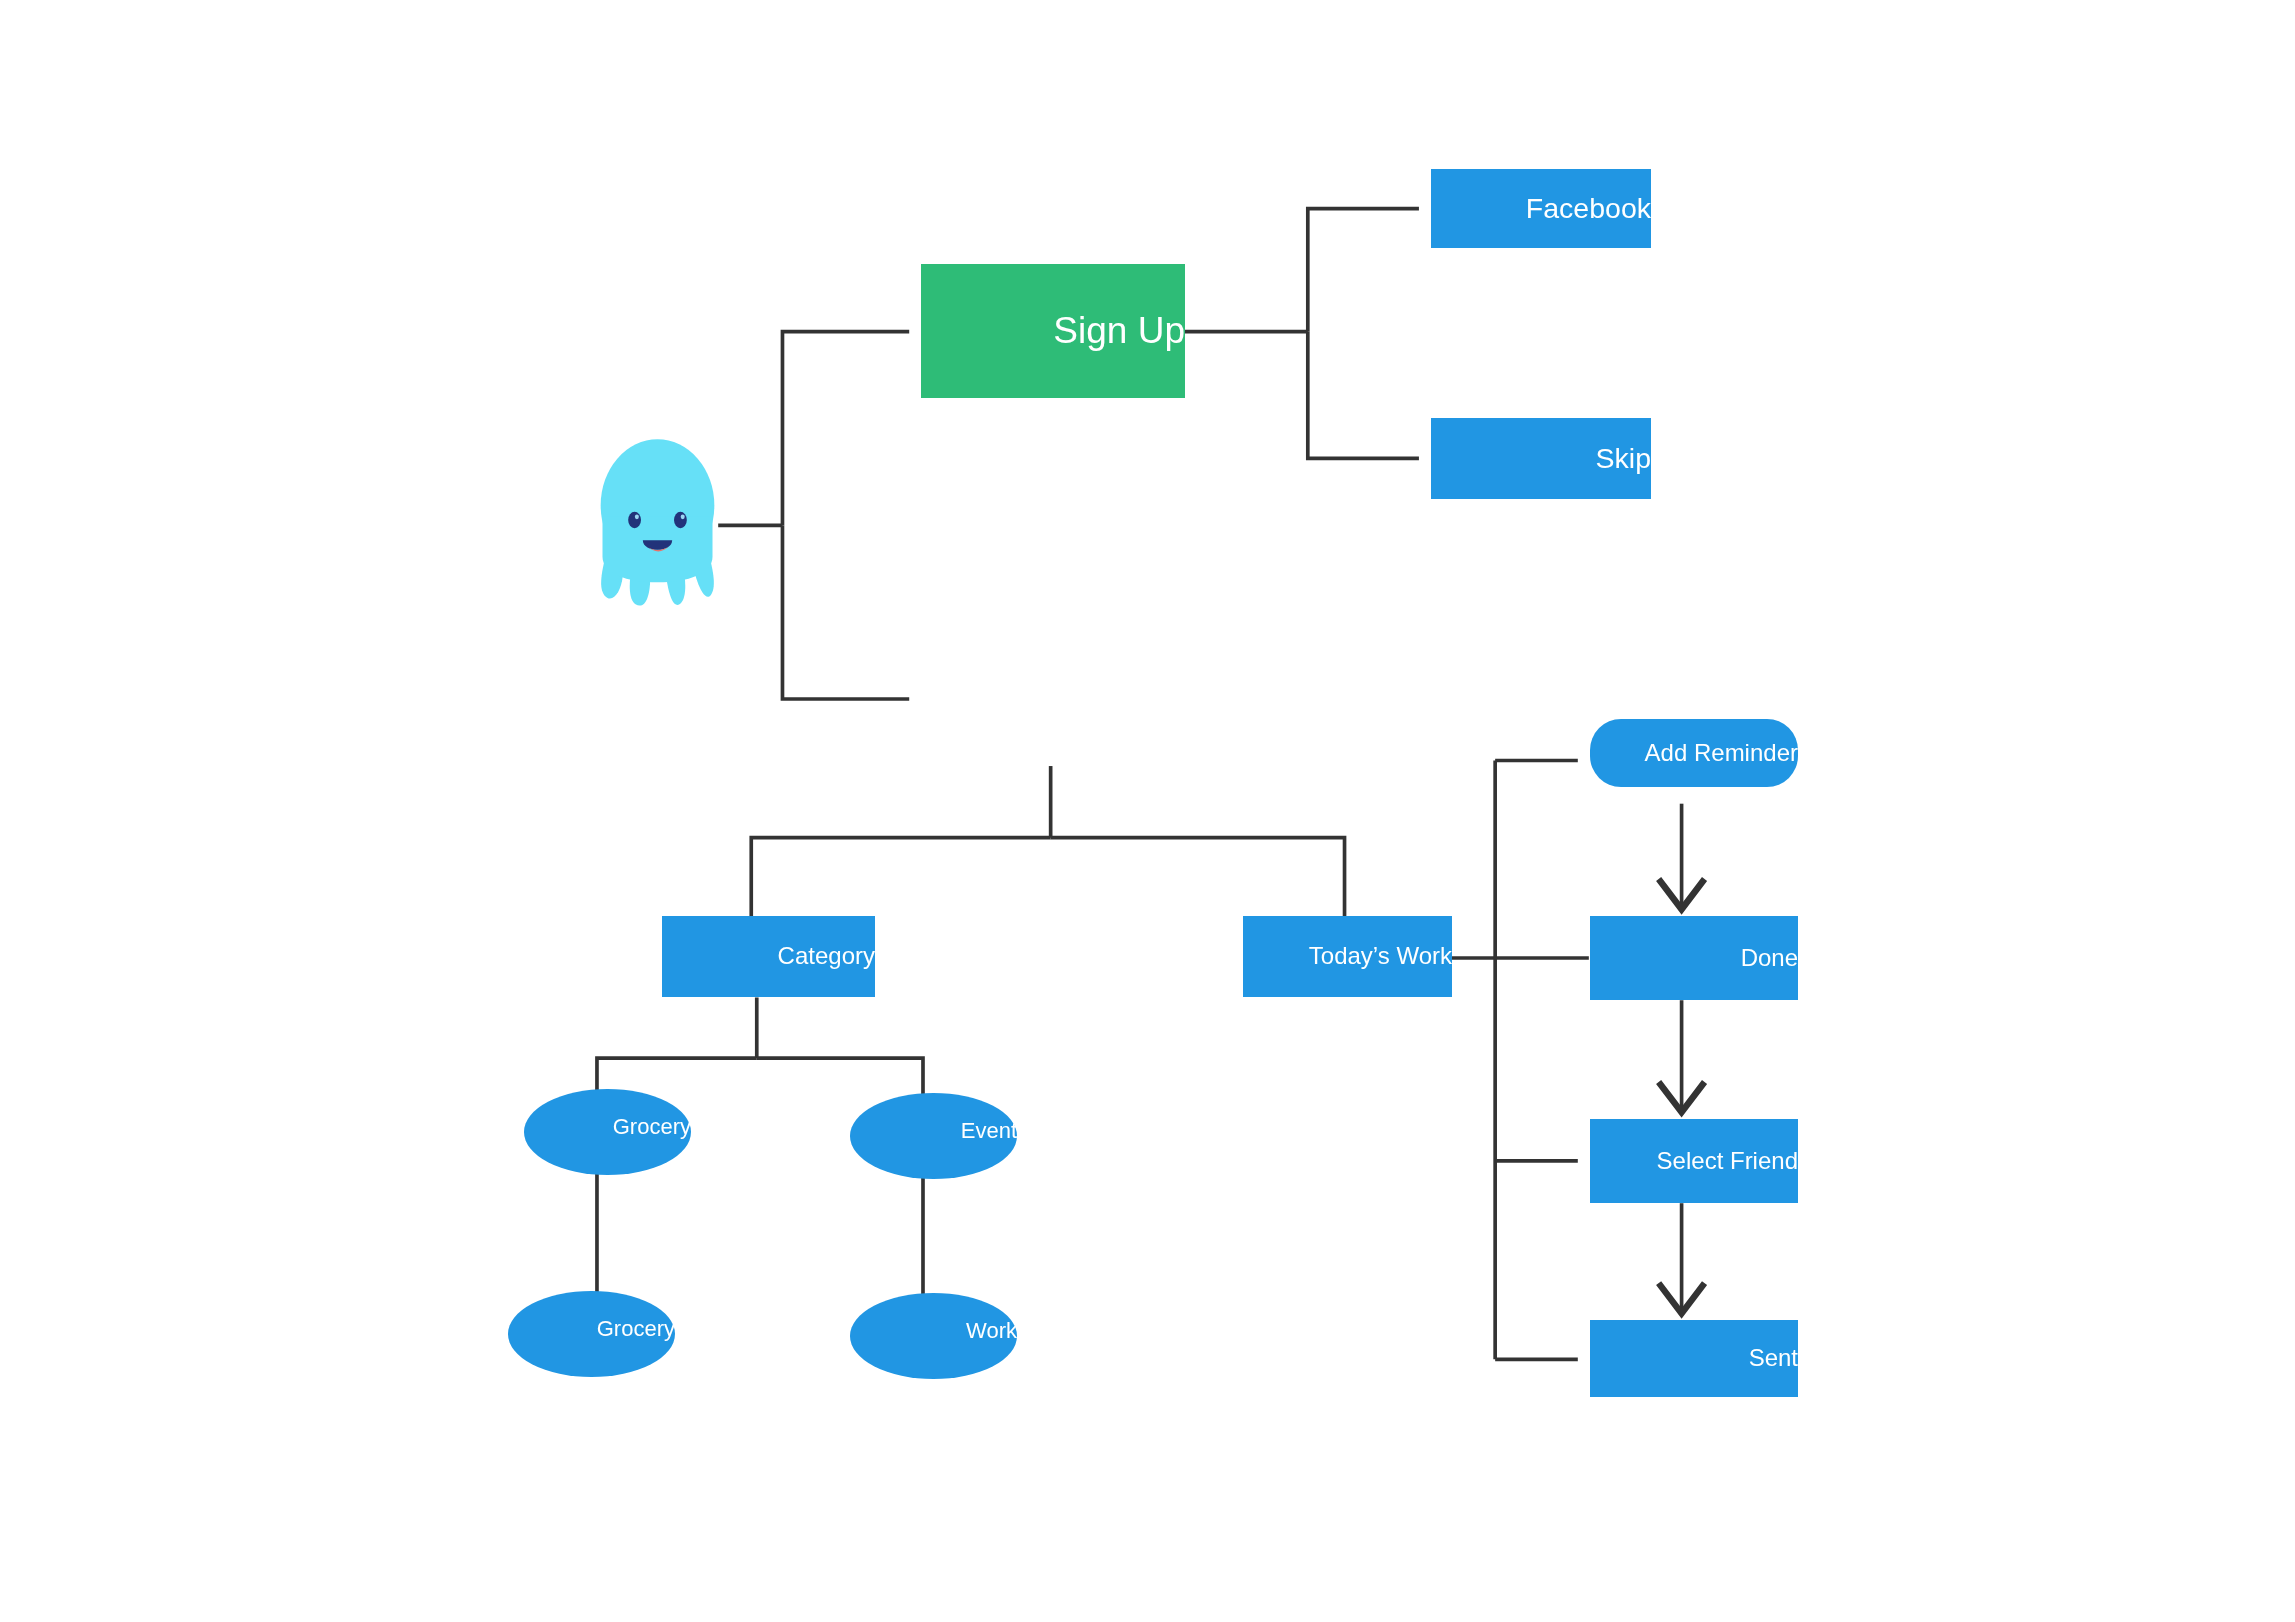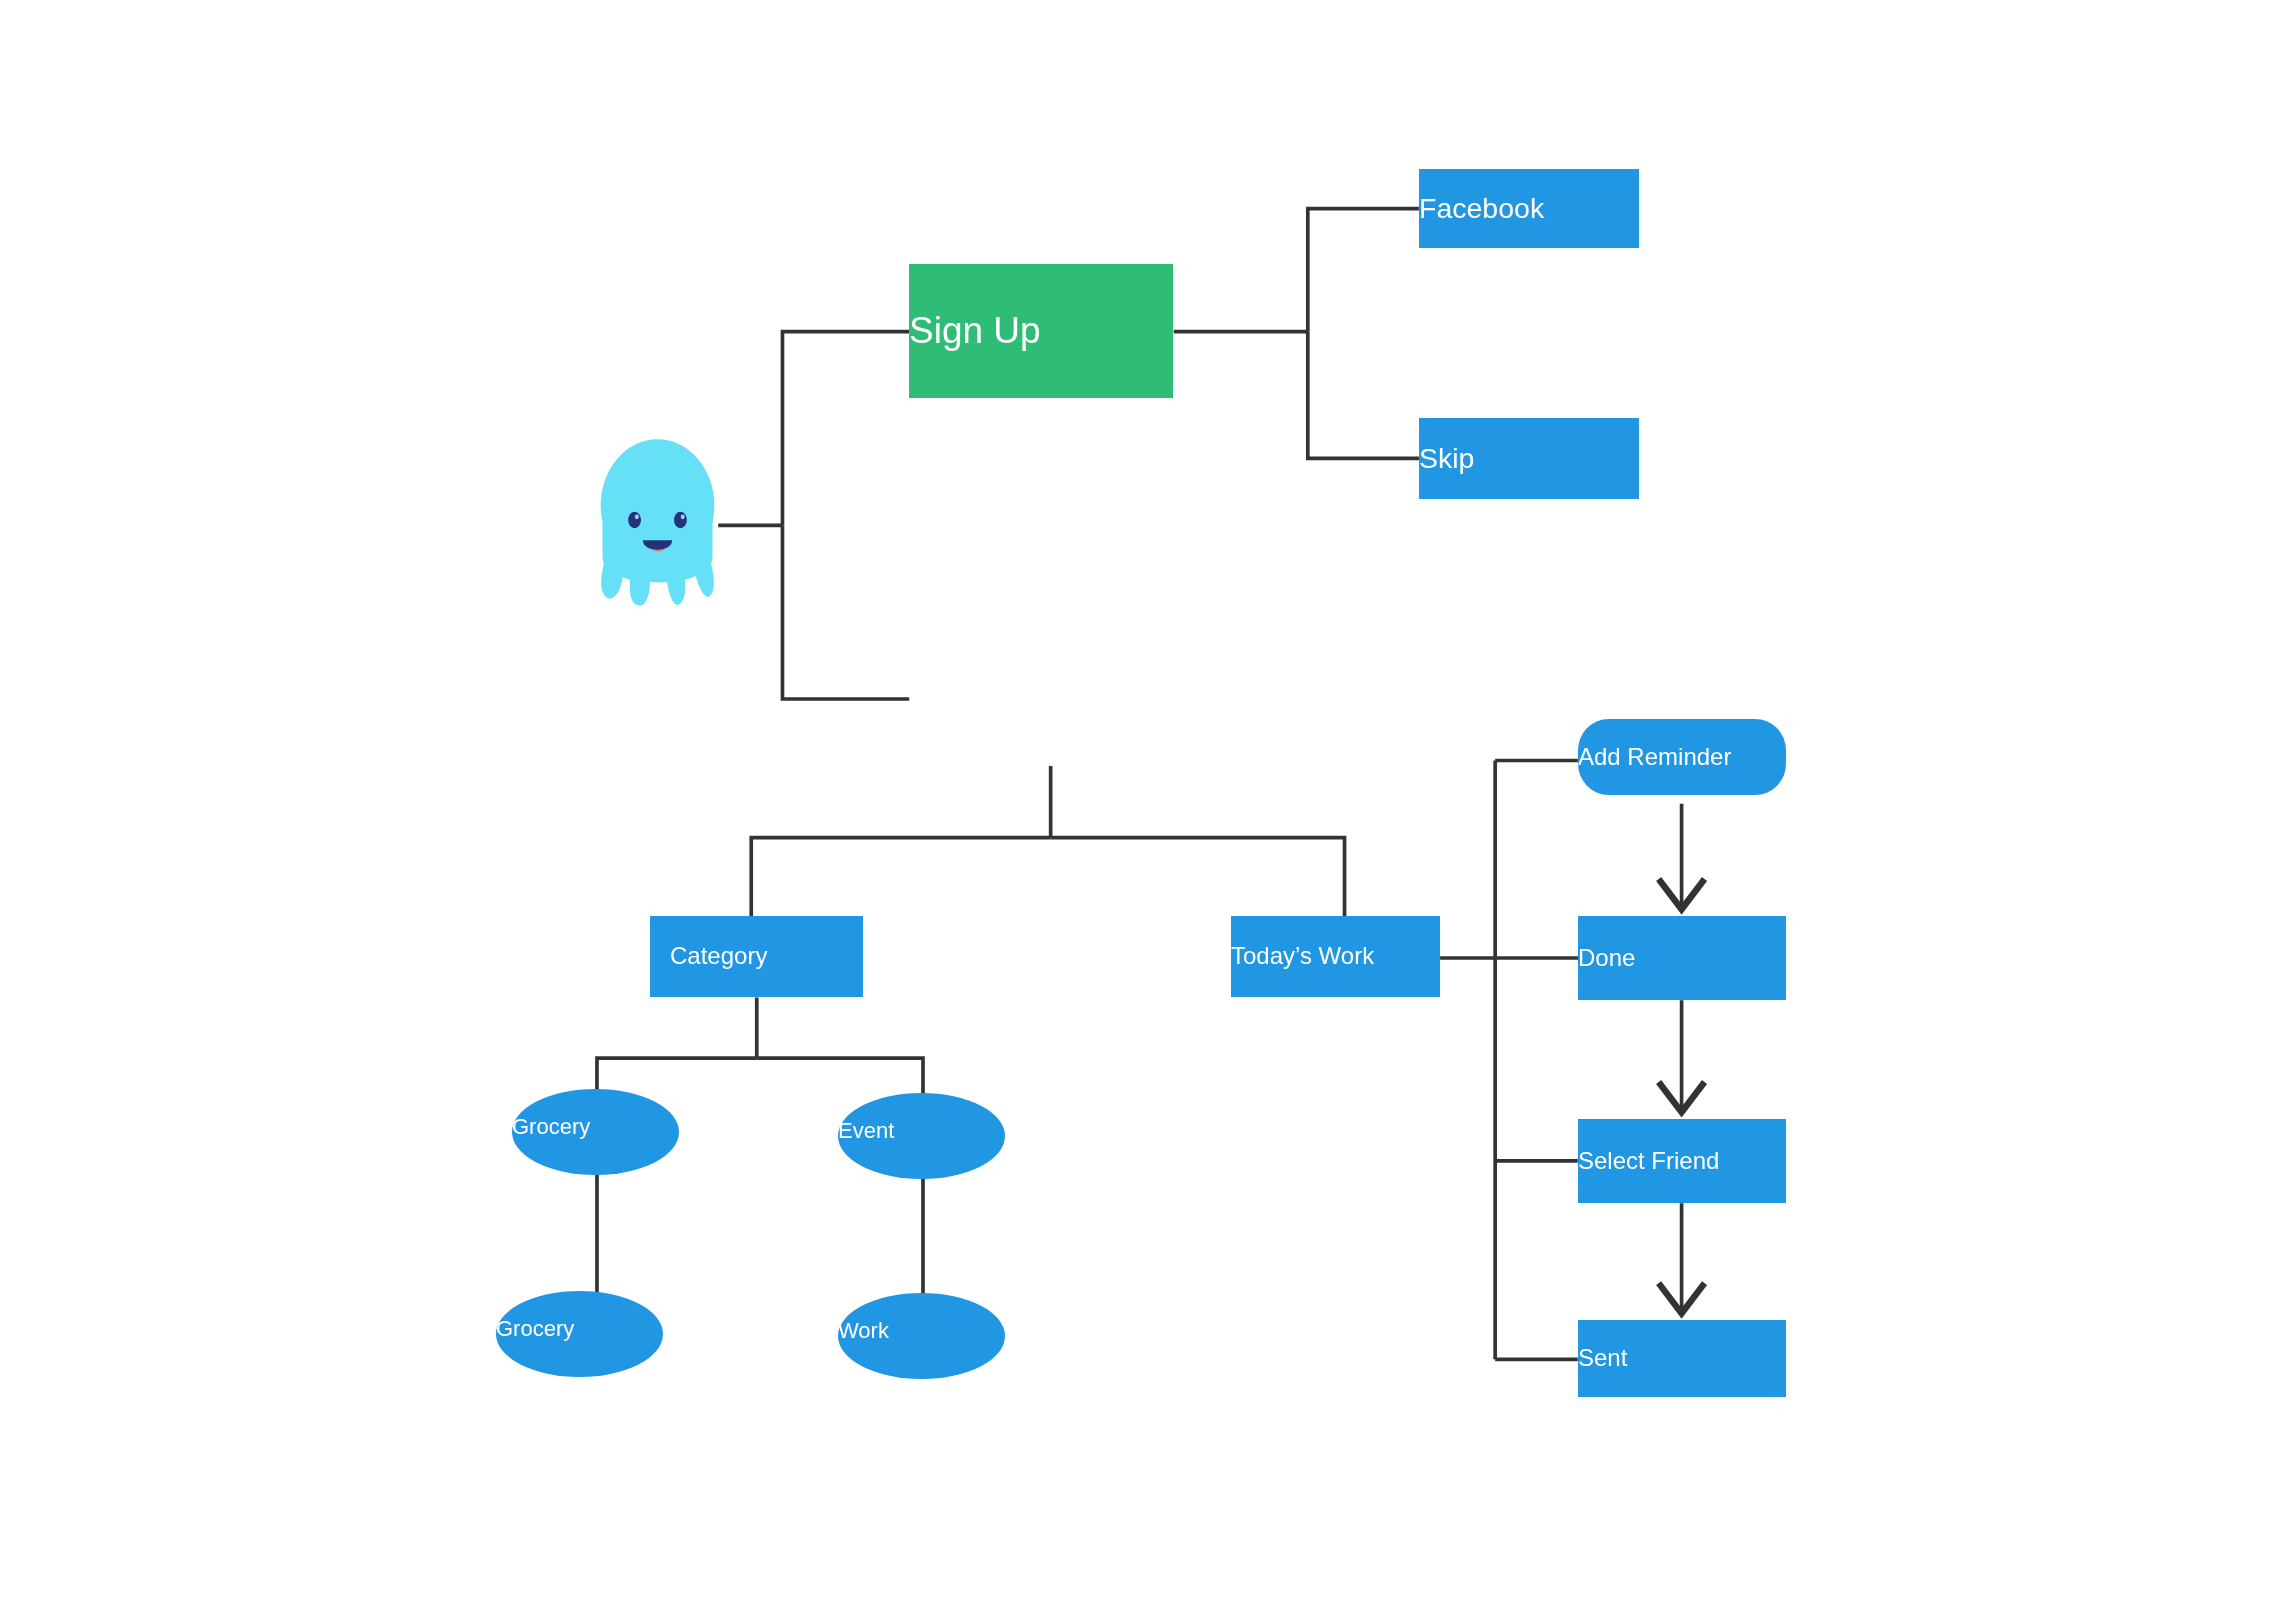--- a/index.html
+++ b/index.html
@@ -22,26 +22,27 @@
     left: 0;
     top: 0;
     width: 2296px;
     height: 1623px;
     pointer-events: none;
   }
   .node {
     position: absolute;
     display: flex;
     align-items: center;
-    justify-content: flex-start;
+    justify-content: flex-end;
     box-sizing: border-box;
     color: #ffffff;
     text-align: center;
     line-height: 1.1;
     user-select: none;
+    margin-left: 12px;
   }
   .node.rect-green {
     background: #2EBC77;
   }
   .node.rect-blue {
     background: #2196E3;
   }
   .node.ellipse {
     background: #2196E3;
     border-radius: 50%;
@@ -149,21 +150,21 @@
   </div>
 
   <div class="node ellipse" style="left:496px; top:1291px; width:167px; height:86px; font-size:22px;">
     <span class="node-label">Grocery</span>
   </div>
 
   <div class="node ellipse" style="left:838px; top:1293px; width:167px; height:86px; font-size:22px;">
     <span class="node-label">Work</span>
   </div>
 
-  <div class="node rect-blue" style="left:1578px; top:719px; width:208px; height:76px; font-size:24px;border-radius:31px;">
+  <div class="node rect-blue" style="left:1578px; top:719px; width:208px; height:68px; font-size:24px;border-radius:31px;">
     <span class="node-label">Add Reminder</span>
   </div>
 
   <div class="node rect-blue" style="left:1578px; top:916px; width:208px; height:84px; font-size:24px;">
     <span class="node-label">Done</span>
   </div>
 
   <div class="node rect-blue" style="left:1578px; top:1119px; width:208px; height:84px; font-size:24px;">
     <span class="node-label">Select Friend</span>
   </div>

